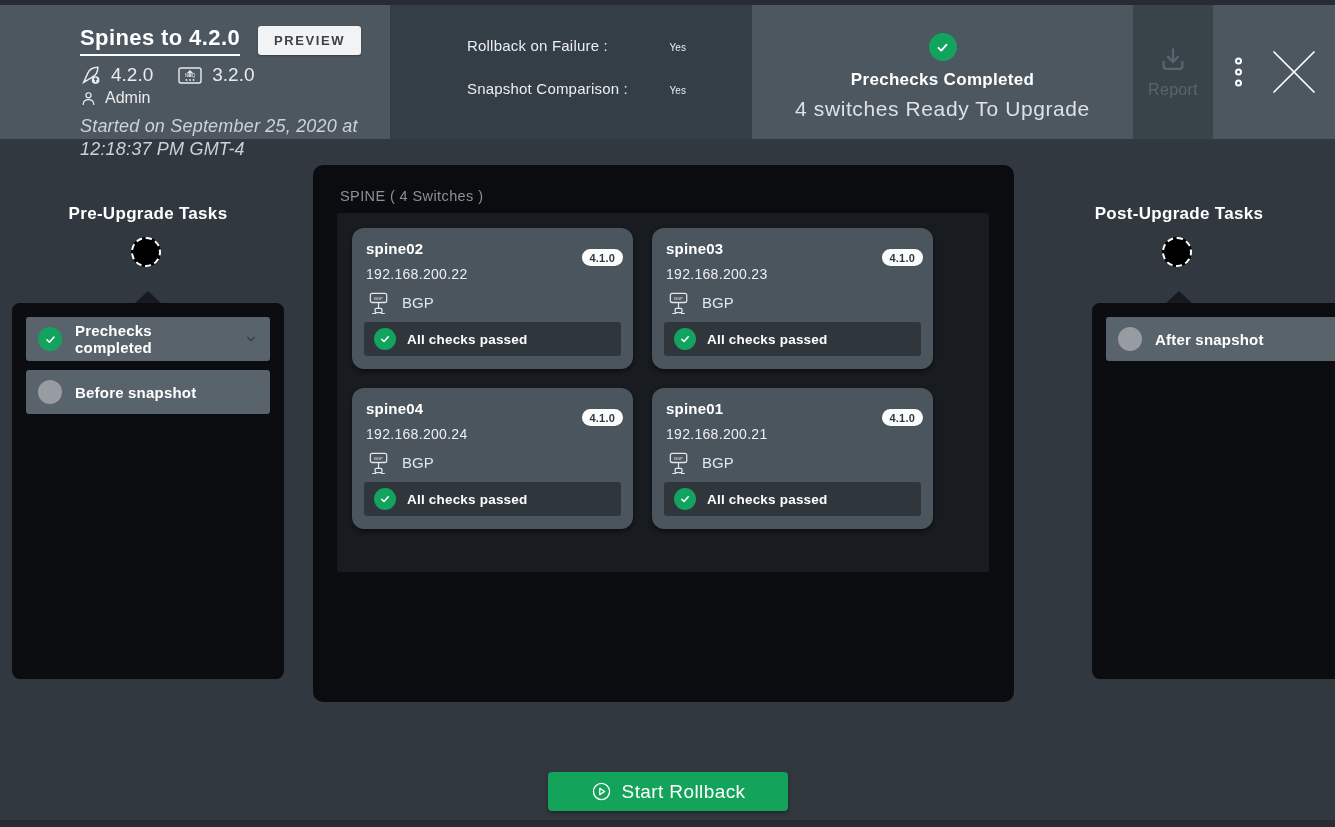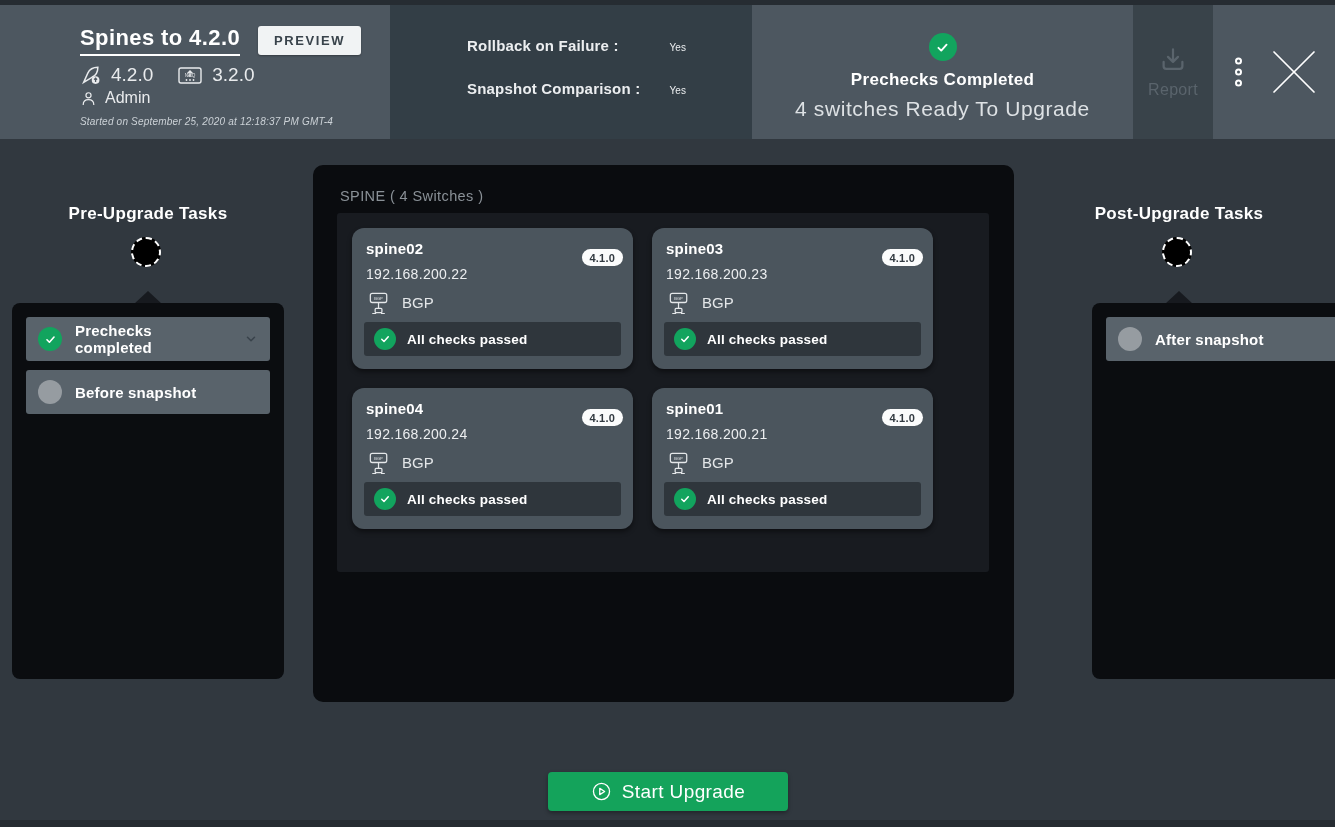--- a/index.html
+++ b/index.html
@@ -22,24 +22,24 @@
   .band-status { left:752px; width:381px; background:#4d5760; padding-top:28px; text-align:center; }
   .band-report { left:1133px;width:80px;  background:#39434a; display:flex; flex-direction:column; align-items:center; justify-content:center; gap:6px; color:#5a646c; }
   .band-corner { left:1213px;width:122px; background:#4d5760; }
 
   .title-row { display:flex; align-items:center; gap:18px; }
   .upgrade-title { font-size:22px; font-weight:700; letter-spacing:.4px; border-bottom:2px solid #ffffff; padding-bottom:3px; }
   .preview-btn { background:#f1f3f4; color:#39434b; font-family:inherit; font-size:13px; font-weight:700; letter-spacing:1.6px; padding:7px 16px; border-radius:3px; border:none; cursor:pointer; box-shadow:0 1px 2px rgba(0,0,0,.3); }
   .versions-row { margin-top:8px; display:flex; align-items:center; gap:9px; font-size:19px; color:#e9ebed; font-weight:300; }
   .versions-row .gap { width:6px; }
   .admin-row { margin-top:3px; display:flex; align-items:center; gap:8px; font-size:16px; color:#e9ebed; font-weight:300; }
-  .started { margin-top:8px; font-style:italic; font-size:10px; color:#ccd2d7; width:312px; line-height:1.3; letter-spacing:.2px; }
+  .started { margin-top:8px; font-style:italic; font-size:18px; color:#ccd2d7; width:312px; line-height:1.3; letter-spacing:.2px; }
 
   .opt-row { margin-bottom:26px; font-size:15px; color:#eceef0; letter-spacing:.2px; }
-  .opt-label { display:inline-block; width:198px;font-weight:bold; }
+  .opt-label { display:inline-block; width:198px; }
   .opt-value { font-size:10px; }
 
   .check-circle { border-radius:50%; background:#12a45e; display:inline-flex; align-items:center; justify-content:center; }
   .check-big { width:28px; height:28px; }
   .status-title { margin-top:9px; font-weight:700; font-size:17px; letter-spacing:.3px; }
   .status-sub { margin-top:7px; font-size:21px; color:#dde1e4; font-weight:300; letter-spacing:.6px; }
 
   .report-label { font-size:16px; letter-spacing:.3px; }
 
   .kebab { position:absolute; left:18px; top:50%; transform:translateY(-50%); display:flex; flex-direction:column; gap:4px; cursor:pointer; padding:4px; }
@@ -320,16 +320,16 @@
   </div>
   </div>
 
 <button class="start-btn">
   <span>
     <svg width="21" height="21" viewBox="0 0 24 24" fill="none" stroke="#ffffff" stroke-width="1.5" stroke-linejoin="round">
       <circle cx="12" cy="12" r="9.2"></circle>
       <path d="M10 8.4 L15.6 12 L10 15.6 Z"></path>
     </svg>
   </span>
-  <span>Start Upgrade</span>
+  <span>Start Rollback</span>
 </button>
 
 <div class="strip bottom"></div>
 
 </body></html>

